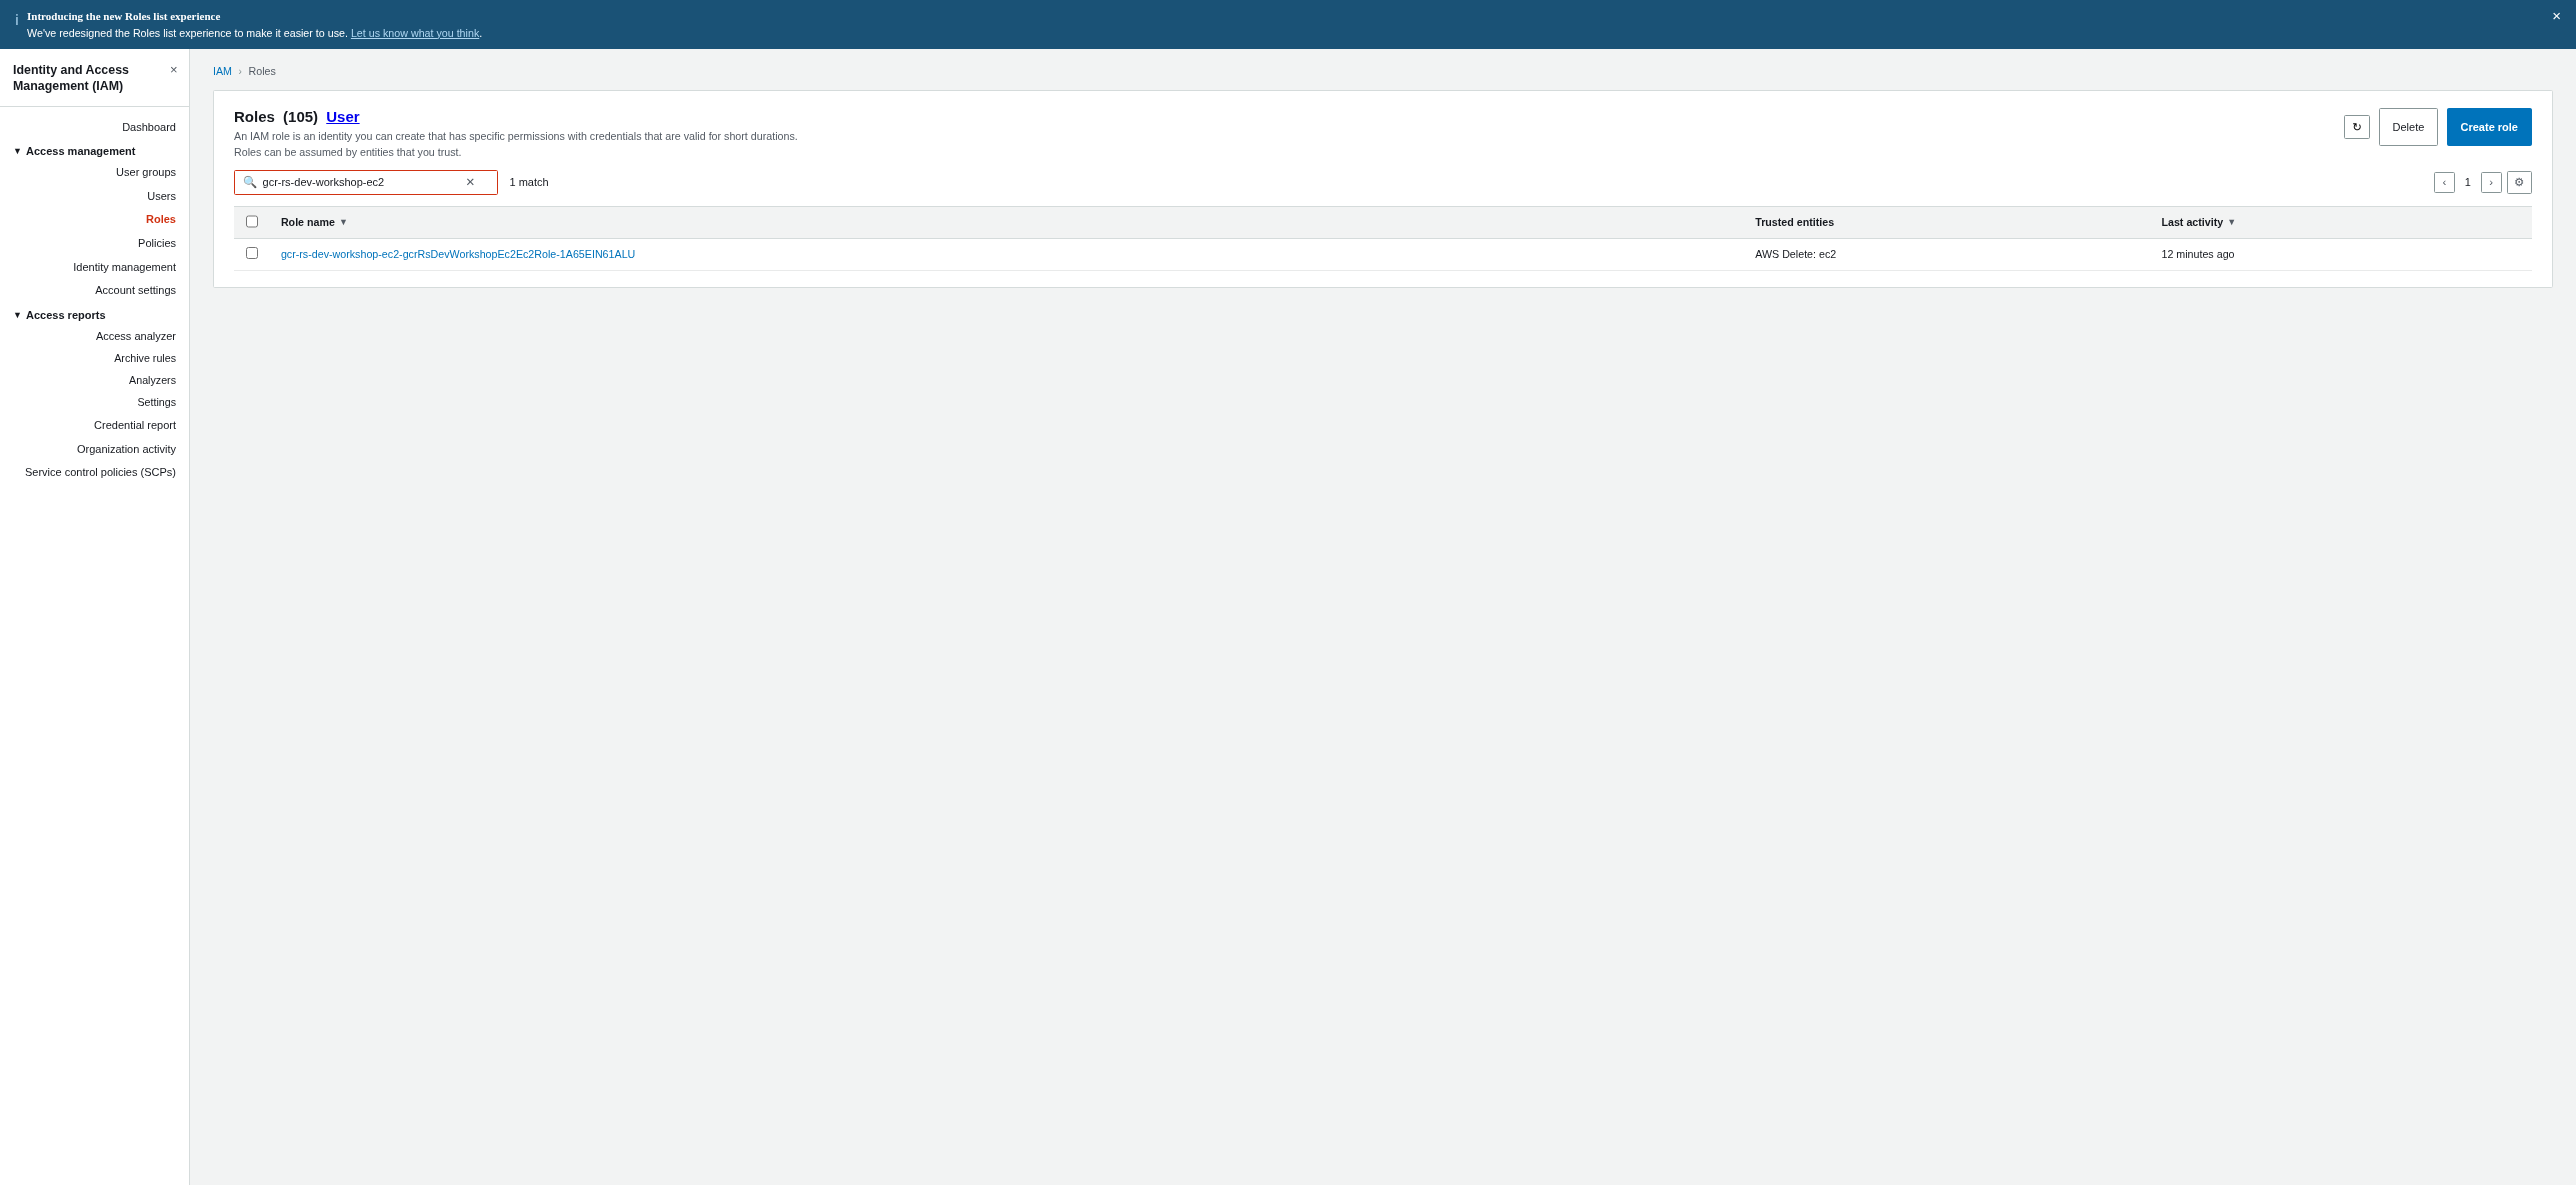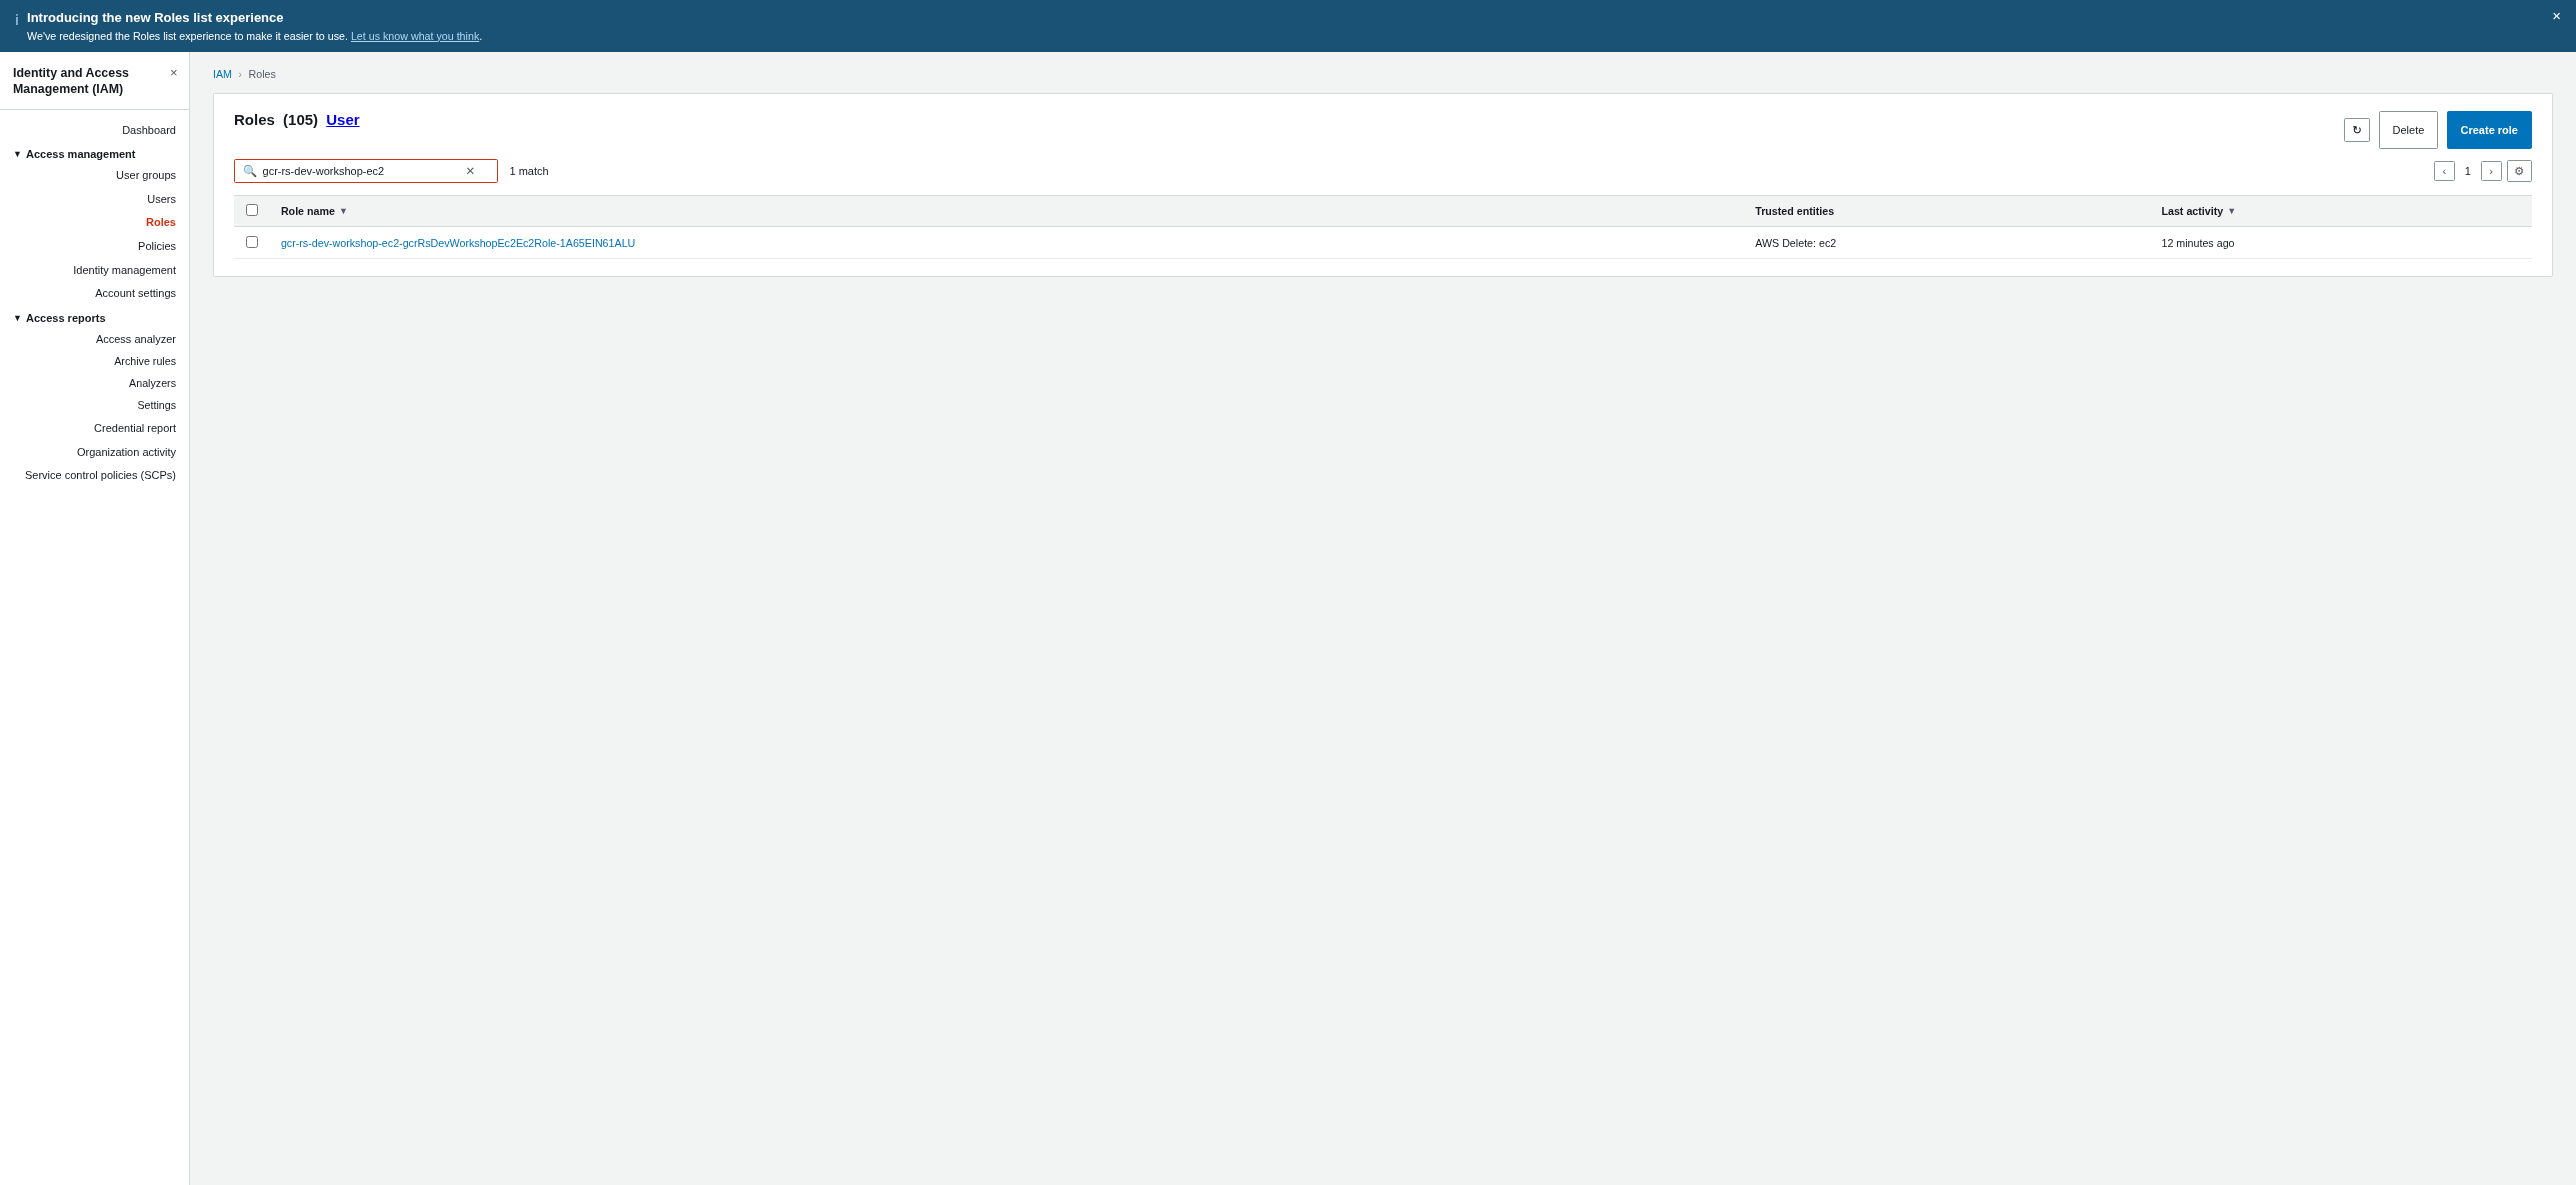--- a/index.html
+++ b/index.html
@@ -4,21 +4,21 @@
   <style>
     * { box-sizing: border-box; margin: 0; padding: 0; }
     body { font-family: 'Amazon Ember', Arial, sans-serif; font-size: 11.5px; background: #f2f3f3; color: #16191f; }
 
     
     .app { display: flex; flex-direction: column; height: 100vh; }
     .banner { background: #1a5276; color: white; padding: 8.2px 15px; display: flex; align-items: flex-start; justify-content: space-between; }
     .banner-content { display: flex; align-items: flex-start; gap: 8.2px; }
     .banner-icon { color: #aed6f1; font-size: 15px; margin-top: 0.8px; }
     .banner-text { font-size: 10.7px; line-height: 1.5; }
-    .banner-text .banner-title { font-weight: bold; font-size: 13px; }
+    .banner-text .banner-title { font-weight: bold; font-size: 11px; font-family: Liberation Serif, serif; }
     .banner-text a { color: #aed6f1; }
     .banner-close { cursor: pointer; font-size: 15px; color: white; background: none; border: none; line-height: 1; }
     .main-layout { display: flex; flex: 1; overflow: hidden; }
 
     
     .sidebar { width: 190px; background: #fff; border-right: 0.8px solid #d5dbdb; overflow-y: auto; flex-shrink: 0; padding-bottom: 16.5px; }
     .sidebar-header { display: flex; align-items: flex-start; justify-content: space-between; padding: 13px 11.5px 11.5px 13px; border-bottom: 0.8px solid #d5dbdb; }
     .sidebar-title { font-size: 12.4px; font-weight: bold; color: #16191f; line-height: 1.3; }
     .sidebar-close { cursor: pointer; font-size: 13px; color: #545b64; background: none; border: none; }
     .sidebar-nav { padding: 8.2px 0; text-align: right; }
@@ -139,20 +139,24 @@
       </div>
 
       <div class="panel">
 
         <div class="panel-header">
           <div class="panel-title-area">
             <div class="panel-title">
               <span>Roles</span>
               <span>(105)</span>
               <a href="#">User</a>
+            </div>
+            <div class="panel-desc">
+              <div>An IAM role is an identity you can create that has specific permissions with credentials that are valid for short durations.</div>
+              <div>Roles can be assumed by entities that you trust.</div>
             </div>
           </div>
           <div class="panel-actions">
             <button class="btn-icon">↻</button>
             <button class="btn btn-default">Delete</button>
             <button class="btn btn-primary">Create role</button>
           </div>
         </div>
 
         <div class="search-bar">

